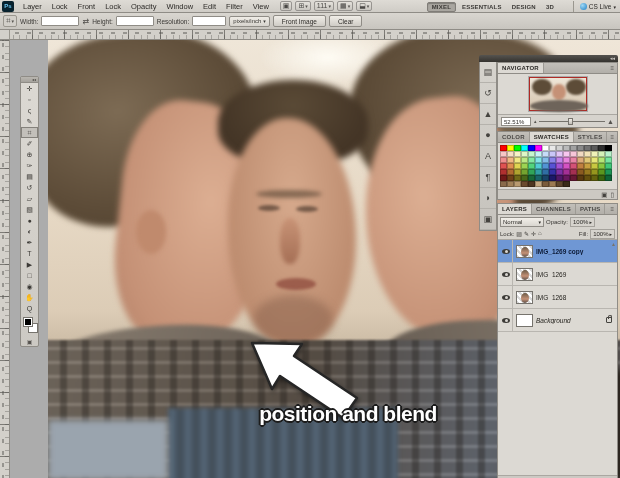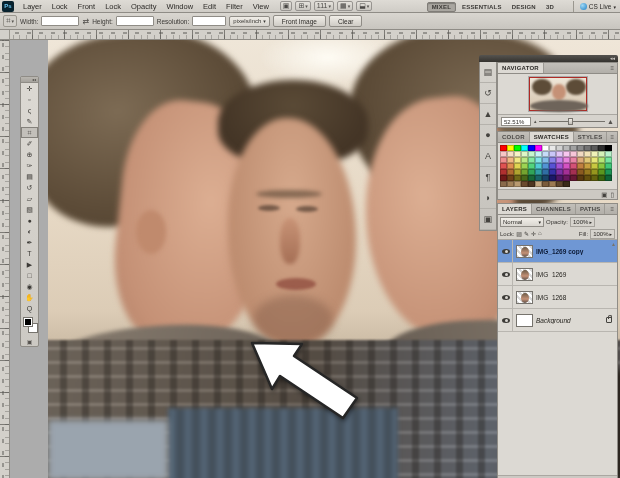--- a/index.html
+++ b/index.html
@@ -242,20 +242,21 @@
     <div class="blob shoulder-left"></div>
     <div class="blob shoulder-right"></div>
     <div class="blob shirt-main"></div>
     <div class="blob shirt-blue"></div>
     <div class="blob shirt-lite"></div>
     <div class="blob dark-right"></div>
 
     <svg class="annot-svg" viewBox="0 0 572 438">
       <polygon id="arrow-poly" points="204,303 254,304 246,316 309,358 295,378 232,336 224,349" stroke-width="2.5" stroke-linejoin="round" fill="#ffffff" stroke="#262626"></polygon>
     </svg>
+    <div class="caption">position and blend</div>
   </div>
 
   <div class="toolbox">
     <div class="toolbox-header">◂◂</div>
     <div id="tool-list">
         <div class="tool-cell">✛</div>
         <div class="tool-cell">▫</div>
         <div class="tool-cell">ς</div>
         <div class="tool-cell">✎</div>
         <div class="tool-cell selected">⌗</div>

